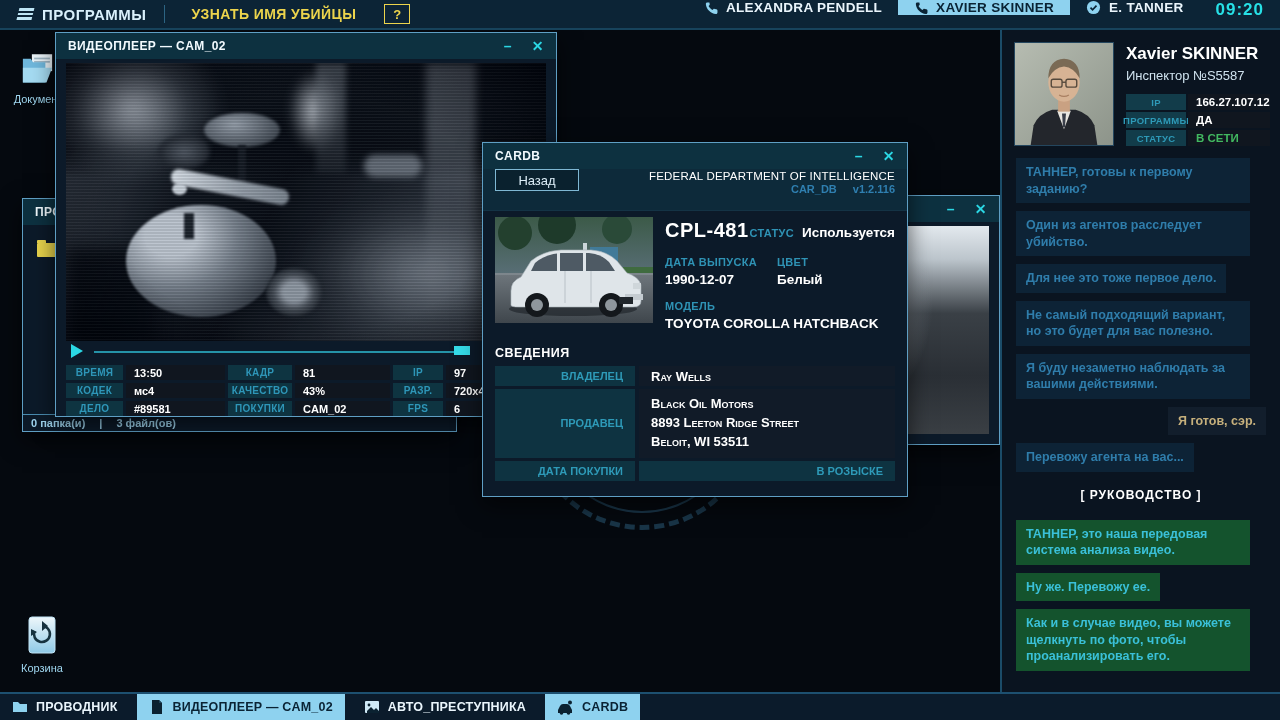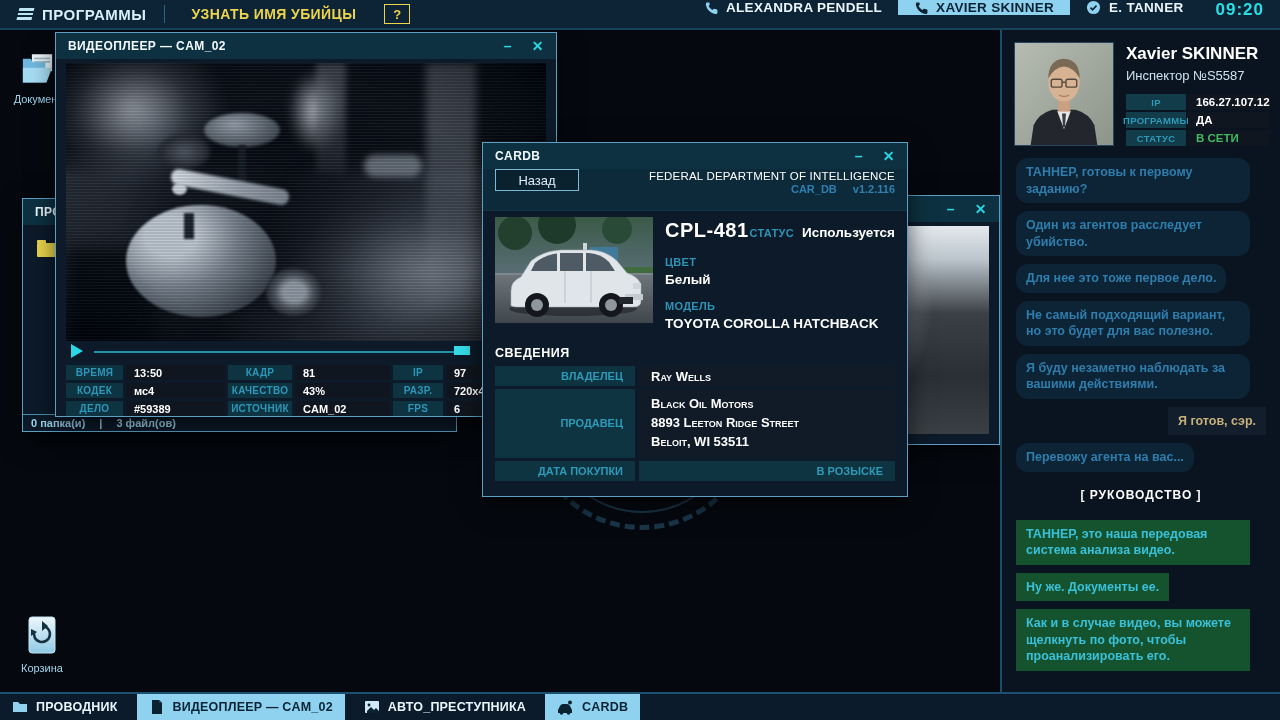--- a/index.html
+++ b/index.html
@@ -147,21 +147,21 @@
   .p-label { background:#123c4a; color:#2e9ab8; font-size:9.5px; font-weight:bold;
              display:flex; align-items:center; justify-content:center; letter-spacing:.3px; }
   .p-value { background:#10161f; color:#fff; font-weight:bold; font-size:11.5px;
              display:flex; align-items:center; padding-left:8px; white-space:nowrap; }
   .p-value.online { color:#42b860; }
   .chat-section { text-align:center; font-weight:bold; font-size:12px; letter-spacing:1px; margin:2px 0 10px; }
   .chat-section.cyan { color:#2f9ec6; }
   .chat-section.white { color:#fff; margin-top:8px; }
   .chat { padding:0 14px 10px; display:flex; flex-direction:column; gap:8px; }
   .msg { padding:6px 10px; max-width:234px; line-height:1.32; font-size:12.5px; font-weight:bold; }
-  .msg.incoming { background:#0d2336; color:#2f7dab; align-self:flex-start;border-radius:12px; }
+  .msg.incoming { background:#0d2336; color:#2f7dab; align-self:flex-start; }
   .msg.outgoing { background:#121e2c; color:#c6b07c; align-self:flex-end; }
   .msg.guide { background:#14532d; color:#3ac0d8; align-self:flex-start; }
 
   
   .taskbar { position:absolute; left:0; bottom:0; width:1280px; height:28px; background:#0b1b2b;
              border-top:2px solid #1d5070; display:flex; gap:7px; z-index:70; }
   .task-item { display:flex; align-items:center; gap:8px; padding:0 12px; color:#eaf5fc;
                font-weight:bold; font-size:12.5px; letter-spacing:.2px; cursor:pointer; }
   .task-item.active { background:#8ed2ef; color:#0a2334; }
 </style>
@@ -259,22 +259,22 @@
       <div class="s-value">81</div>
       <div class="s-label">IP</div>
       <div class="s-value">97</div>
       <div class="s-label">КОДЕК</div>
       <div class="s-value">мс4</div>
       <div class="s-label">КАЧЕСТВО</div>
       <div class="s-value">43%</div>
       <div class="s-label">РАЗР.</div>
       <div class="s-value">720x480</div>
       <div class="s-label">ДЕЛО</div>
-      <div class="s-value">#59389</div>
-      <div class="s-label">ИСТОЧНИК</div>
+      <div class="s-value">#89581</div>
+      <div class="s-label">ПОКУПКИ</div>
       <div class="s-value">CAM_02</div>
       <div class="s-label">FPS</div>
       <div class="s-value">6</div>
     </div>
   </div>
 
   <div class="window autowin">
     <div class="titlebar">
       <span class="win-controls">
         <span class="win-min">–</span>
@@ -343,20 +343,24 @@
       <div class="car-info">
         <div class="plate-row">
           <span class="plate">CPL-481</span>
           <span class="status-group">
             <span class="lbl">СТАТУС</span>
             <span class="val">Используется</span>
           </span>
         </div>
         <div class="attr-row">
           <div class="attr">
+            <span class="lbl">ДАТА ВЫПУСКА</span>
+            <span class="val">1990-12-07</span>
+          </div>
+          <div class="attr">
             <span class="lbl">ЦВЕТ</span>
             <span class="val">Белый</span>
           </div>
         </div>
         <div class="attr-model">
           <span class="lbl">МОДЕЛЬ</span>
           <span class="val">TOYOTA COROLLA HATCHBACK</span>
         </div>
       </div>
     </div>
@@ -415,21 +419,21 @@
     <div class="chat">
       <div class="msg incoming">ТАННЕР, готовы к первому заданию?</div>
       <div class="msg incoming">Один из агентов расследует убийство.</div>
       <div class="msg incoming">Для нее это тоже первое дело.</div>
       <div class="msg incoming">Не самый подходящий вариант, но это будет для вас полезно.</div>
       <div class="msg incoming">Я буду незаметно наблюдать за вашими действиями.</div>
       <div class="msg outgoing">Я готов, сэр.</div>
       <div class="msg incoming">Перевожу агента на вас...</div>
       <div class="chat-section white">[   РУКОВОДСТВО   ]</div>
       <div class="msg guide">ТАННЕР, это наша передовая система анализа видео.</div>
-      <div class="msg guide">Ну же. Документы ее.</div>
+      <div class="msg guide">Ну же. Перевожу ее.</div>
       <div class="msg guide">Как и в случае видео, вы можете щелкнуть по фото, чтобы проанализировать его.</div>
     </div>
   </div>
 
   <div class="topbar">
     <div class="tb-programs">
       <span class="menu-icon">
           <i></i>
           <i></i>
           <i></i>

